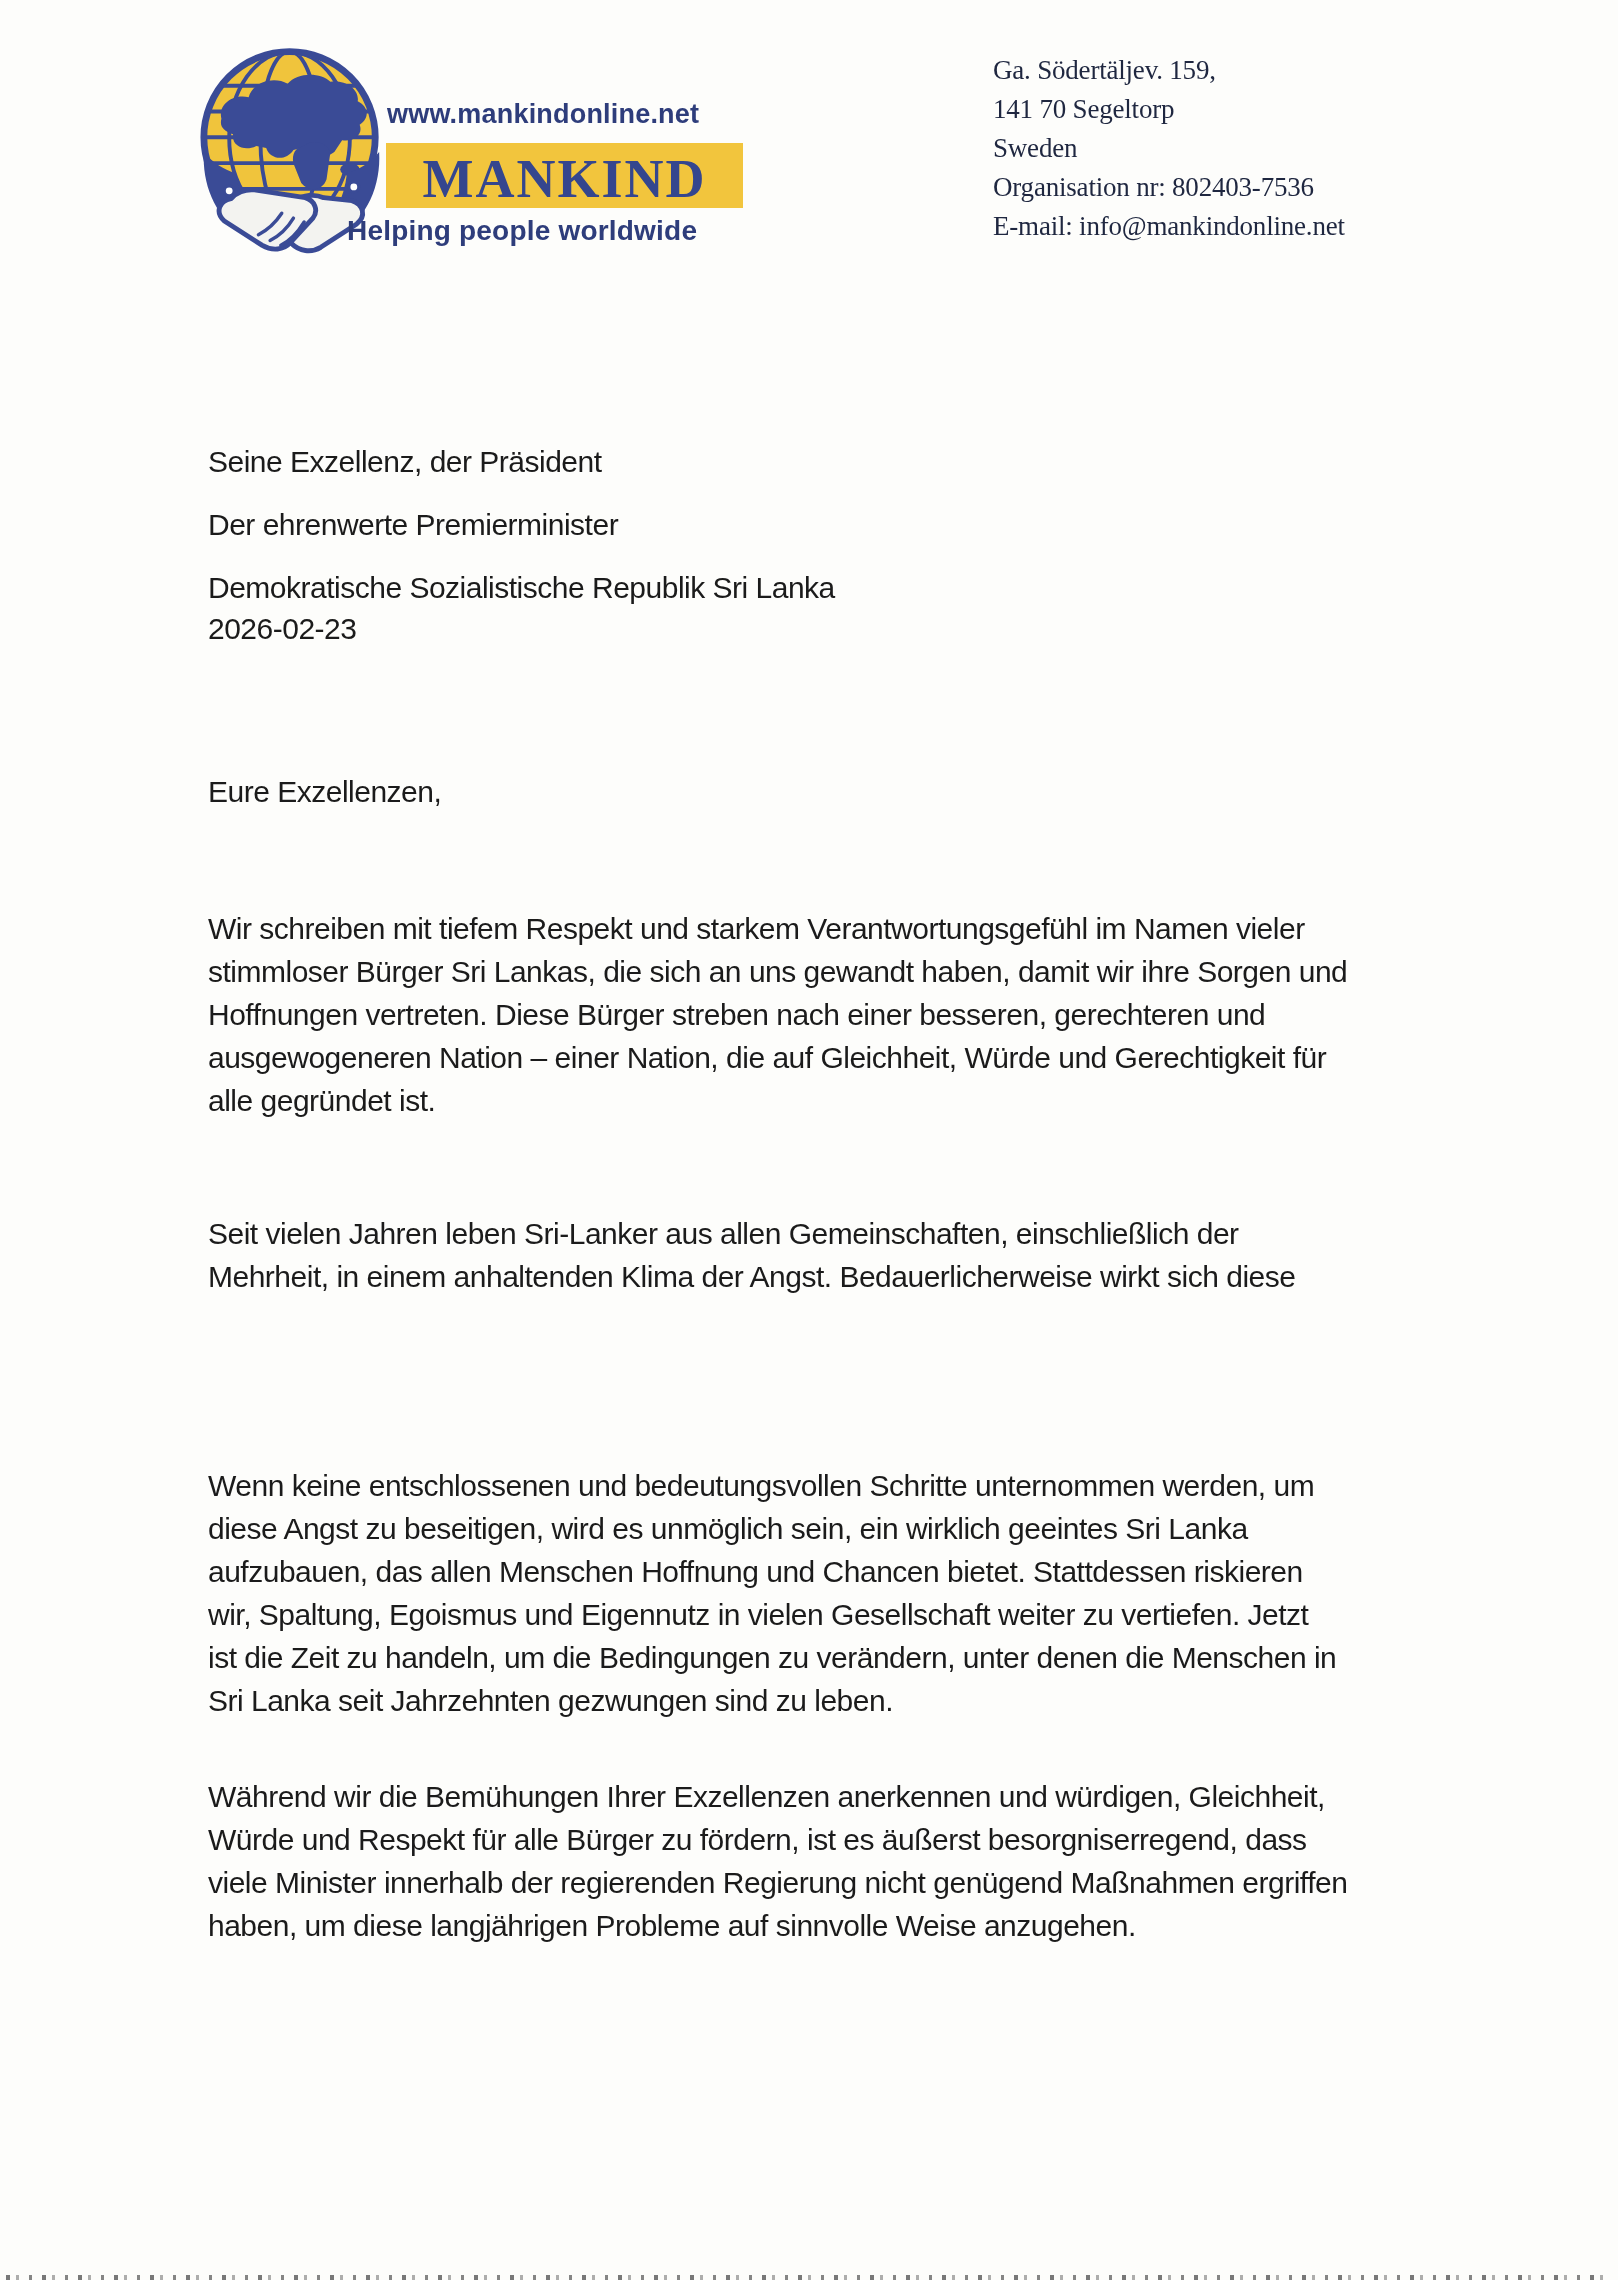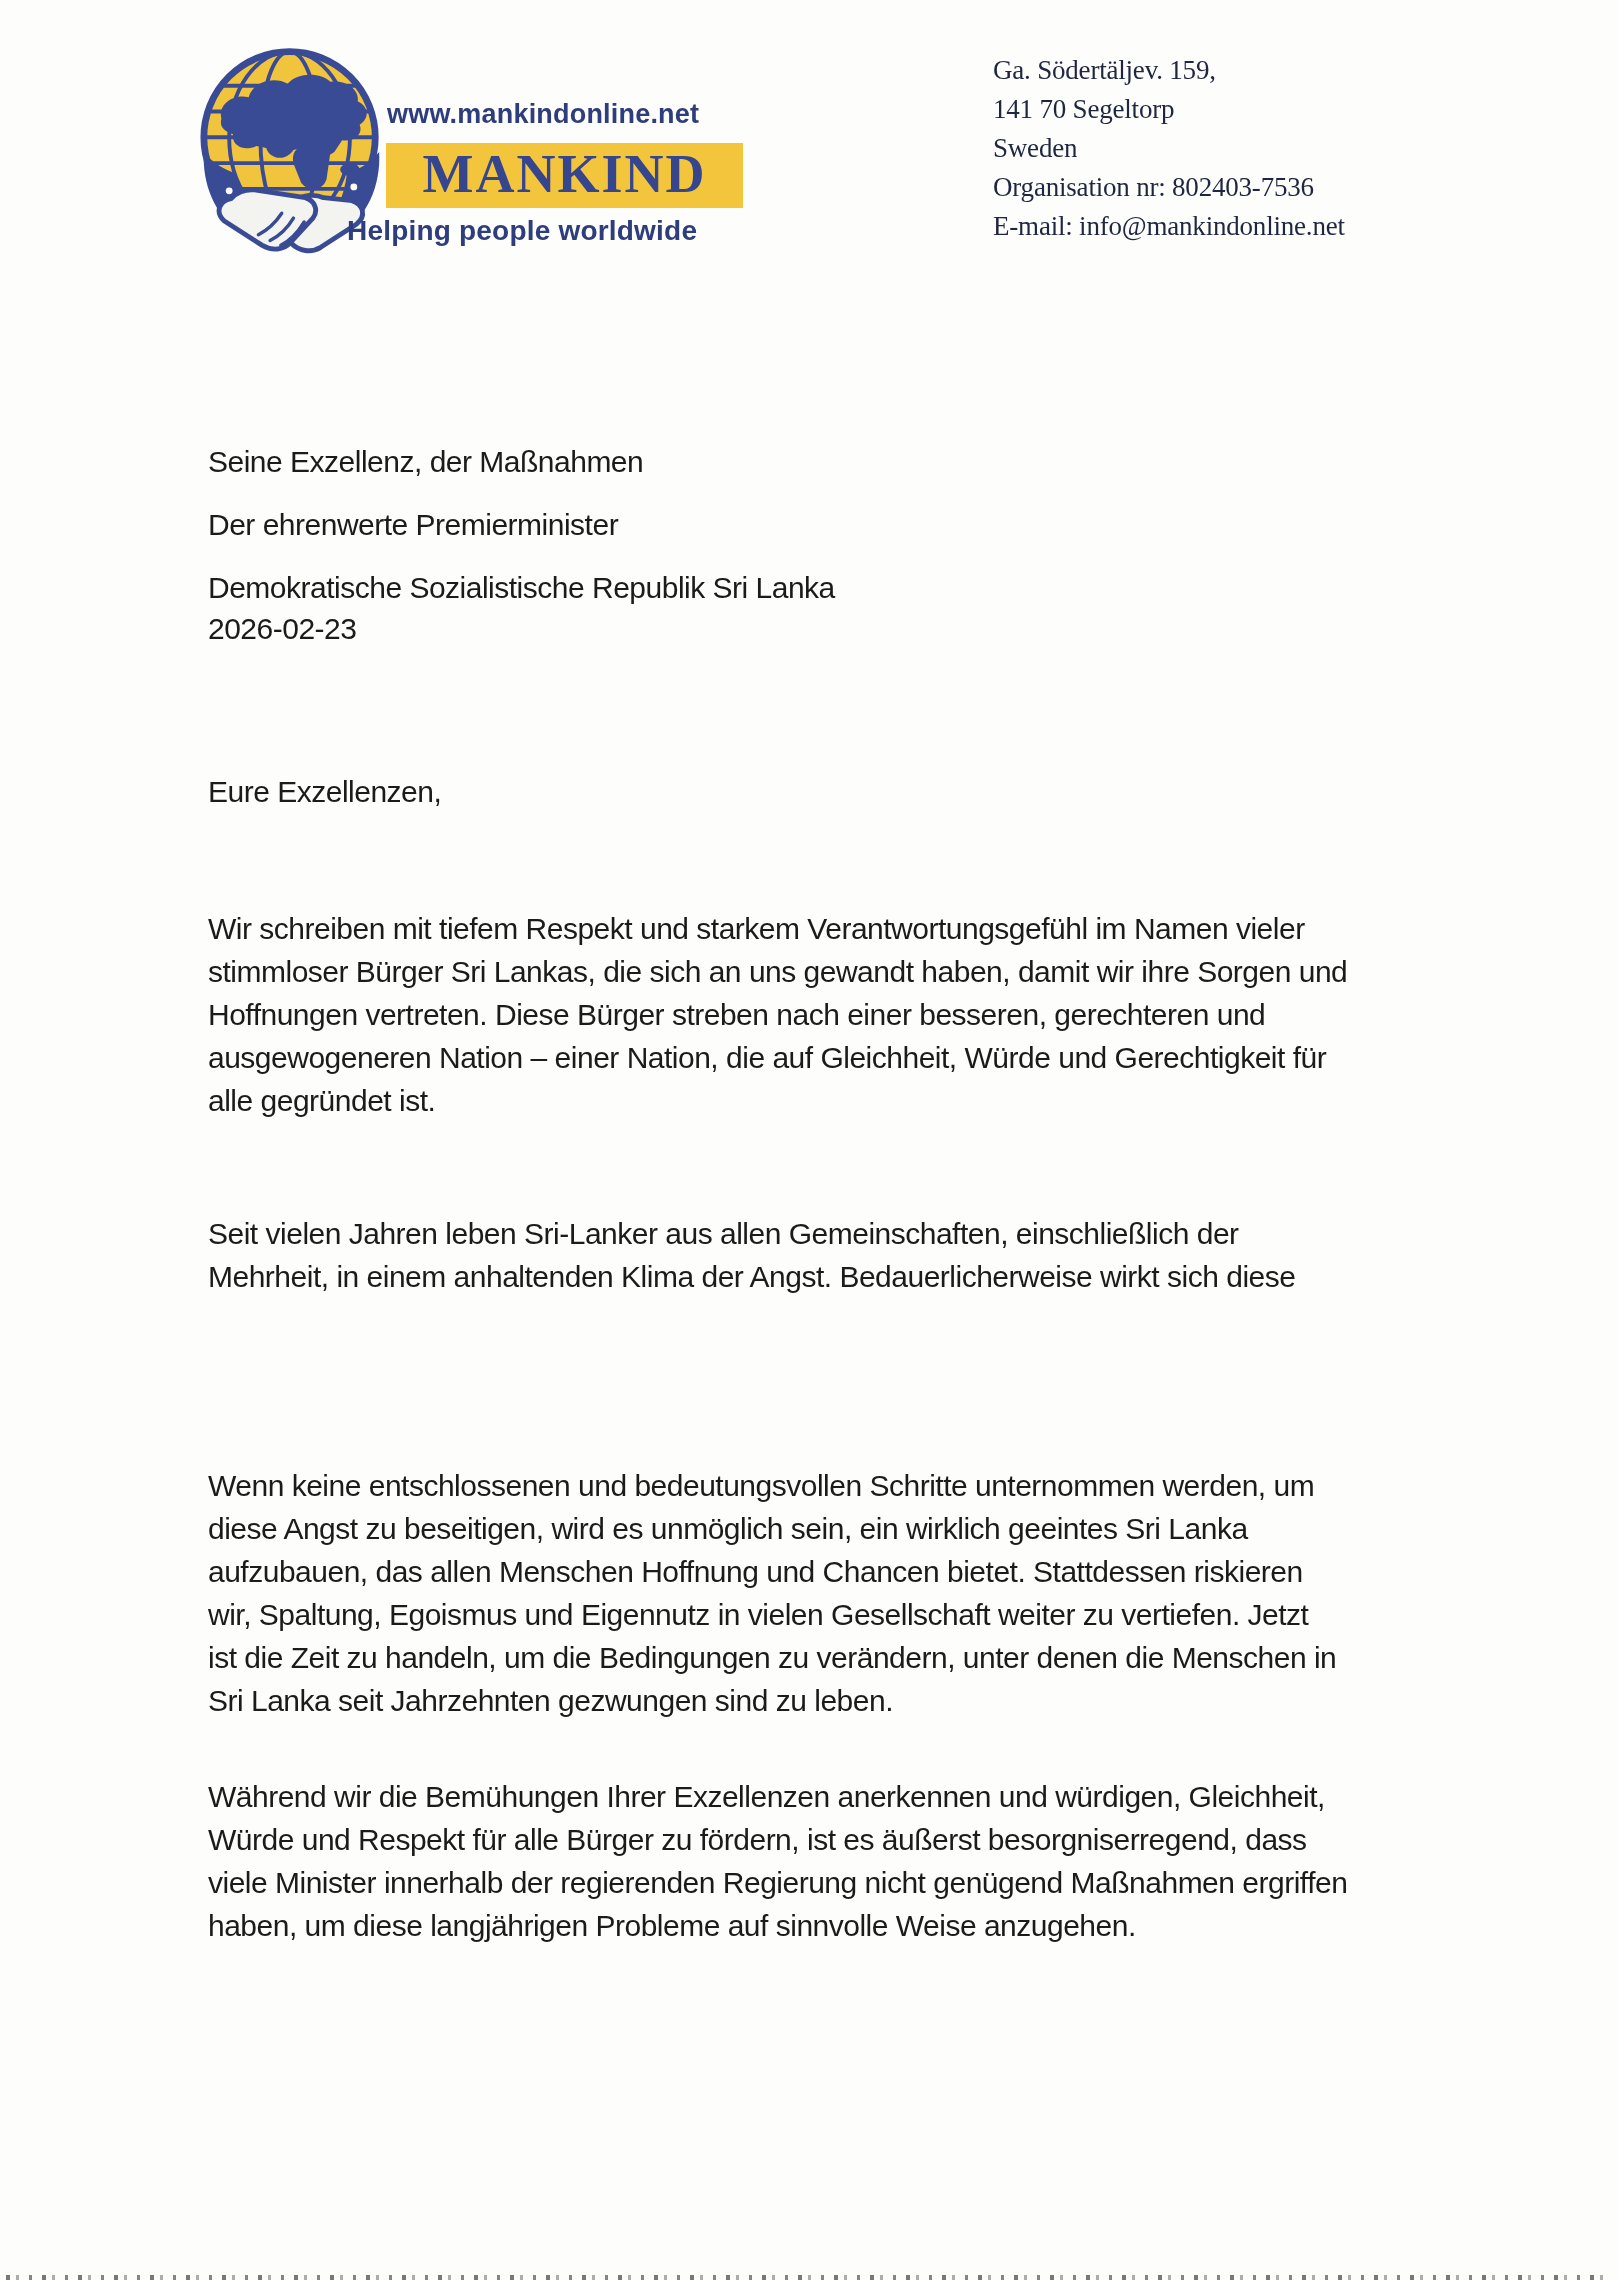--- a/index.html
+++ b/index.html
@@ -18,21 +18,21 @@
 
   .logo-website {
     position:absolute; left:387px; top:99px;
     font-size:27px; font-weight:bold; letter-spacing:0.2px;
     color:#2e3d7b; white-space:pre;
   }
   .logo-bar {
     position:absolute; left:386px; top:143px;
     width:357px; height:65px;
     background:#f2c53d;
-    display:flex; align-items:center; justify-content:center;
+    display:flex; align-items:flex-end; justify-content:center;
   }
   .logo-name {
     font-family:"Liberation Serif", serif;
     font-size:54px; font-weight:bold; letter-spacing:2px;
     color:#35468e; white-space:pre; line-height:1;
     transform:translateY(-2px);
   }
   .logo-tagline {
     position:absolute; left:347px; top:215px;
     font-size:28px; font-weight:bold; letter-spacing:0.2px;
@@ -148,21 +148,21 @@
       <div>Ga. Södertäljev. 159,</div>
       <div>141 70 Segeltorp</div>
       <div>Sweden</div>
       <div>Organisation nr: 802403-7536</div>
       <div>E-mail: info@mankindonline.net</div>
     </address>
   </header>
 
   <main>
 
-    <div class="txt recipient-1">Seine Exzellenz, der Maßnahmen</div>
+    <div class="txt recipient-1">Seine Exzellenz, der Präsident</div>
     <div class="txt recipient-2">Der ehrenwerte Premierminister</div>
     <div class="txt recipient-3">Demokratische Sozialistische Republik Sri Lanka</div>
 
     <div class="txt date-line">2026-02-23</div>
 
     <div class="txt salutation">Eure Exzellenzen,</div>
 
     <p class="para para-1">
       <span class="ln">Wir schreiben mit tiefem Respekt und starkem Verantwortungsgefühl im Namen vieler</span>
       <span class="ln">stimmloser Bürger Sri Lankas, die sich an uns gewandt haben, damit wir ihre Sorgen und</span>

